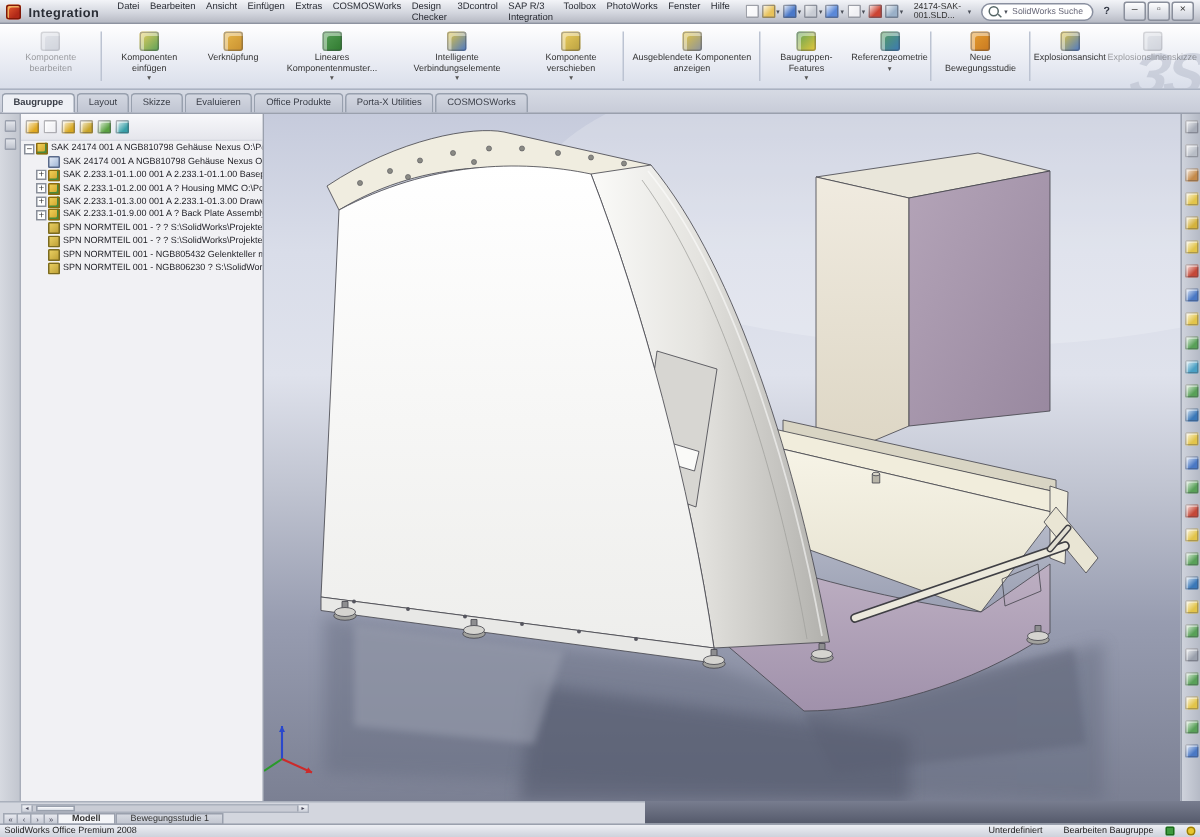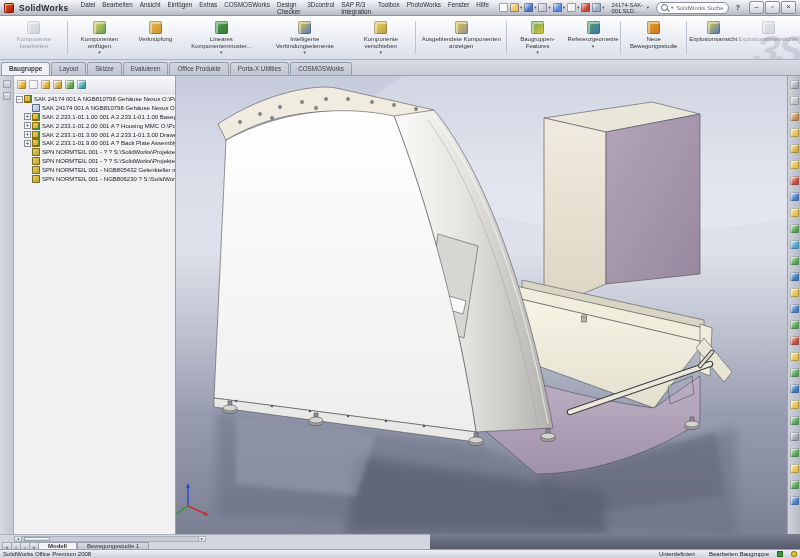--- a/index.html
+++ b/index.html
@@ -135,21 +135,21 @@
   .sb-item{margin-left:14px;white-space:nowrap;}
   .sb-ic{width:6px;height:6px;margin-left:8px;border-radius:1px;flex:none;}
   .sb-ic.green{background:#3f9a3f;box-shadow:inset 0 0 0 1px #1d6a1d;}
   .sb-ic.yellow{background:#e8c62e;border-radius:50%;box-shadow:inset 0 0 0 1px #9a7d0a;}
 </style>
 </head>
 <body>
 
 <div class="titlebar">
   <div class="app-logo"></div>
-  <div class="app-name">SolidWorks</div>
+  <div class="app-name">Integration</div>
   <div class="menubar">
       <div class="menu-item">Datei</div>
       <div class="menu-item">Bearbeiten</div>
       <div class="menu-item">Ansicht</div>
       <div class="menu-item">Einfügen</div>
       <div class="menu-item">Extras</div>
       <div class="menu-item">COSMOSWorks</div>
       <div class="menu-item">Design Checker</div>
       <div class="menu-item">3Dcontrol</div>
       <div class="menu-item">SAP R/3 Integration</div>

